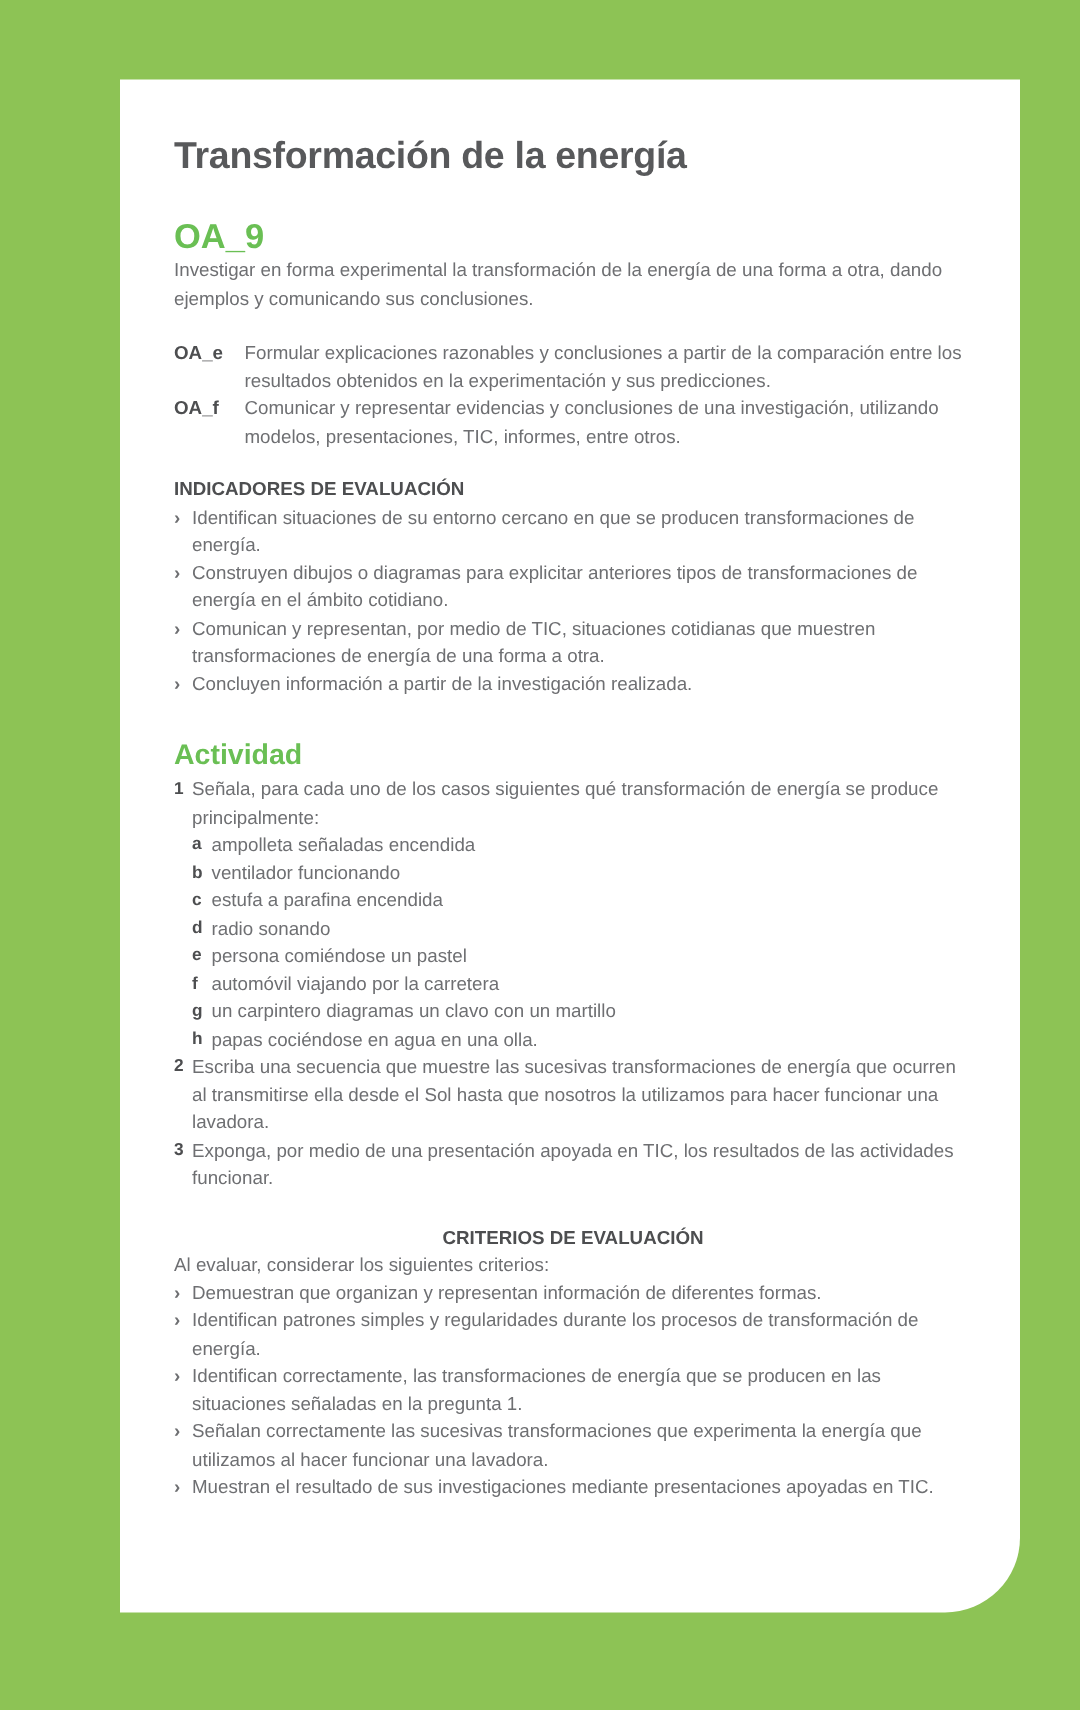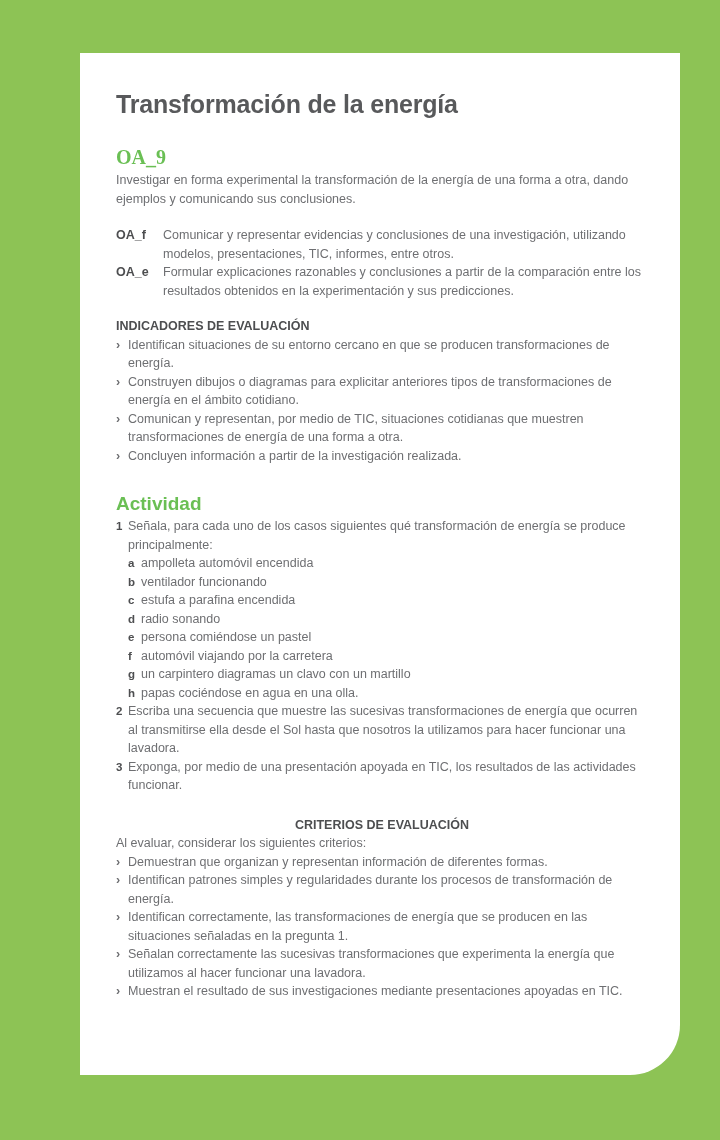--- a/index.html
+++ b/index.html
@@ -26,26 +26,25 @@
   }
   .page-title {
     font-size: 25px;
     line-height: 28px;
     font-weight: bold;
     color: #58595b;
     letter-spacing: -0.2px;
     margin: 0 0 29px 0;
   }
   .oa-heading {
-    font-size: 20px;
+    font-size: 23px;
     line-height: 20px;
     font-weight: bold;
     color: #6abf54;
     margin: 0 0 4px 0;
-    font-family: Liberation Serif, serif;
   }
   .oa-desc { margin: 0 0 18px 0; }
   .subobj-row { display: flex; }
   .subobj-code {
     flex: 0 0 47px;
     font-weight: bold;
     color: #4d4e50;
   }
   .subobj-text { flex: 1; }
   .kicker {
@@ -93,26 +92,26 @@
 
 <div class="sheet">
   <div class="content">
 
     <h1 class="page-title">Transformación de la energía</h1>
 
     <h2 class="oa-heading">OA_9</h2>
     <p class="oa-desc">Investigar en forma experimental la transformación de la energía de una forma a otra, dando ejemplos y comunicando sus conclusiones.</p>
 
     <div class="subobj-row">
+      <span class="subobj-code">OA_e</span>
+      <span class="subobj-text">Formular explicaciones razonables y conclusiones a partir de la comparación entre los resultados obtenidos en la experimentación y sus predicciones.</span>
+    </div>
+    <div class="subobj-row">
       <span class="subobj-code">OA_f</span>
       <span class="subobj-text">Comunicar y representar evidencias y conclusiones de una investigación, utilizando modelos, presentaciones, TIC, informes, entre otros.</span>
-    </div>
-    <div class="subobj-row">
-      <span class="subobj-code">OA_e</span>
-      <span class="subobj-text">Formular explicaciones razonables y conclusiones a partir de la comparación entre los resultados obtenidos en la experimentación y sus predicciones.</span>
     </div>
 
     <p class="kicker">INDICADORES DE EVALUACIÓN</p>
     <div class="bullet-list">
       <div class="bullet-row">
         <span class="bullet-marker">›</span>
         <span class="bullet-text">Identifican situaciones de su entorno cercano en que se producen transformaciones de energía.</span>
       </div>
       <div class="bullet-row">
         <span class="bullet-marker">›</span>
@@ -130,21 +129,21 @@
 
     <h2 class="activity-heading">Actividad</h2>
 
     <div class="num-row">
       <span class="num-marker">1</span>
       <div class="num-body">
         <div>Señala, para cada uno de los casos siguientes qué transformación de energía se produce principalmente:</div>
         <div class="letter-list">
           <div class="letter-row">
             <span class="letter-marker">a</span>
-            <span class="letter-text">ampolleta automóvil encendida</span>
+            <span class="letter-text">ampolleta señaladas encendida</span>
           </div>
           <div class="letter-row">
             <span class="letter-marker">b</span>
             <span class="letter-text">ventilador funcionando</span>
           </div>
           <div class="letter-row">
             <span class="letter-marker">c</span>
             <span class="letter-text">estufa a parafina encendida</span>
           </div>
           <div class="letter-row">

